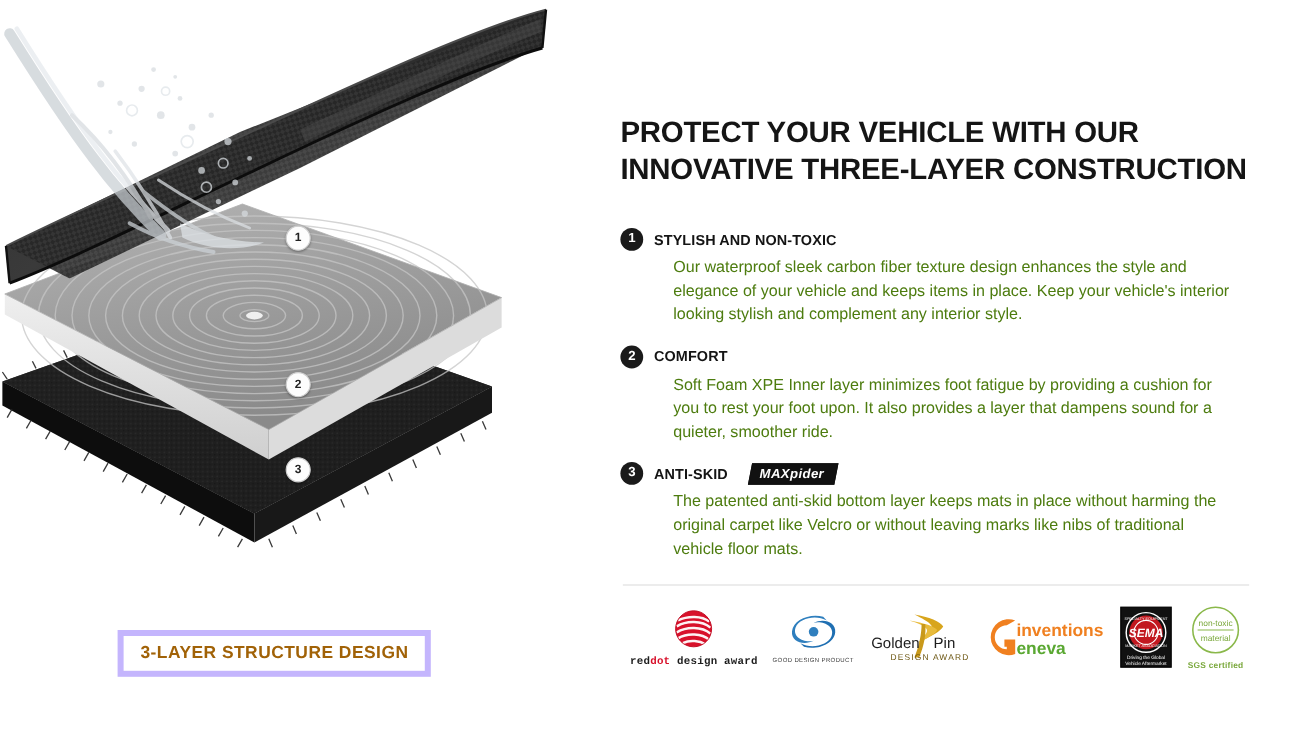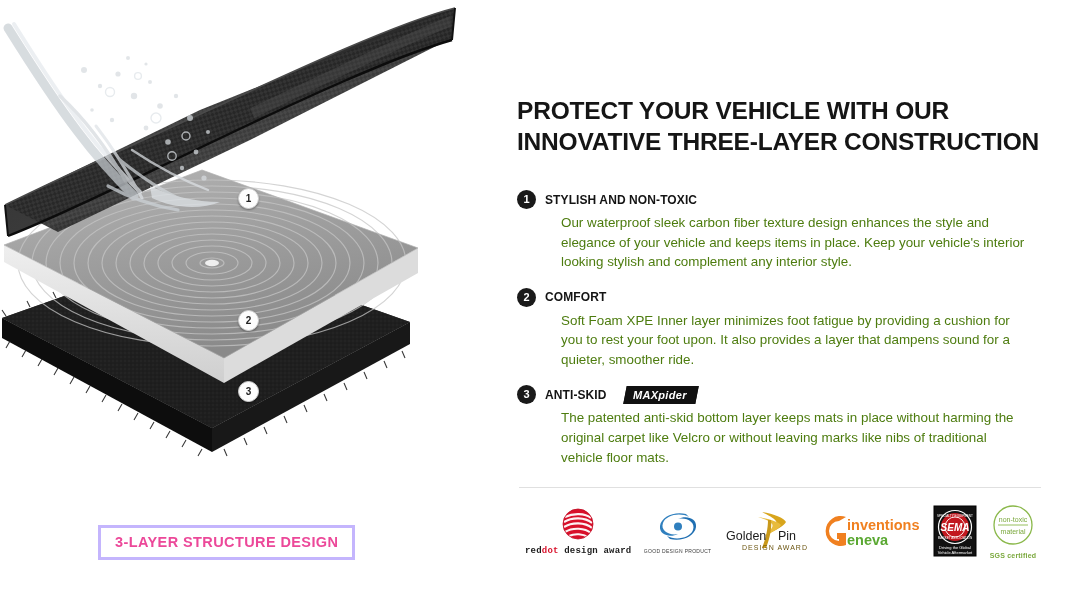--- a/index.html
+++ b/index.html
@@ -19,23 +19,23 @@
     display:flex;align-items:center;justify-content:center;
     font-size:10px;font-weight:700;color:#222;
     box-shadow:0 1px 2px rgba(0,0,0,.35);
   }
   .c1{left:238px;top:188px;}
   .c2{left:238px;top:310px;}
   .c3{left:238px;top:381px;}
 
   .struct-label{
     position:absolute;left:98px;top:525px;
-    border:3px solid #c4b5fd;background:#fff;
+    border:5px solid #c4b5fd;background:#fff;
     padding:6px 14px 7px 14px;
-    font-size:14.5px;font-weight:700;letter-spacing:.4px;color:#ec4899;
+    font-size:14.5px;font-weight:700;letter-spacing:.4px;color:#a16207;
   }
 
   
   .right{position:absolute;left:517px;top:0;width:530px;height:524px;}
   .headline{
     position:absolute;top:95px;left:0;width:528px;
     font-size:24.5px;font-weight:800;line-height:1.28;
     letter-spacing:-.2px;color:#151515;
   }
   .features{position:absolute;top:190px;left:0;width:520px;}

